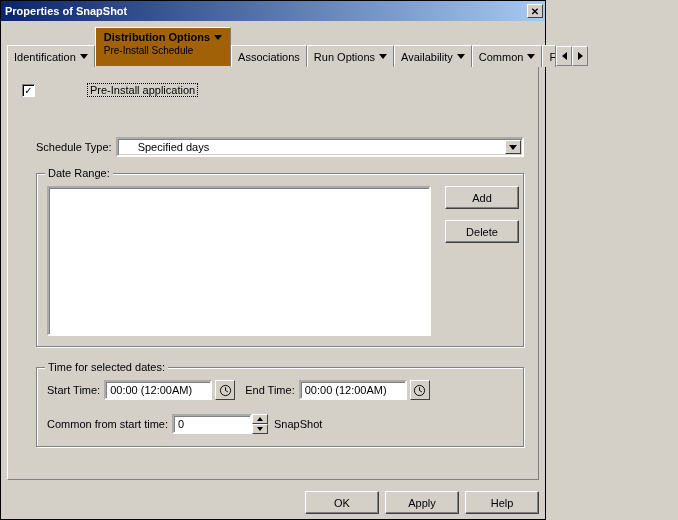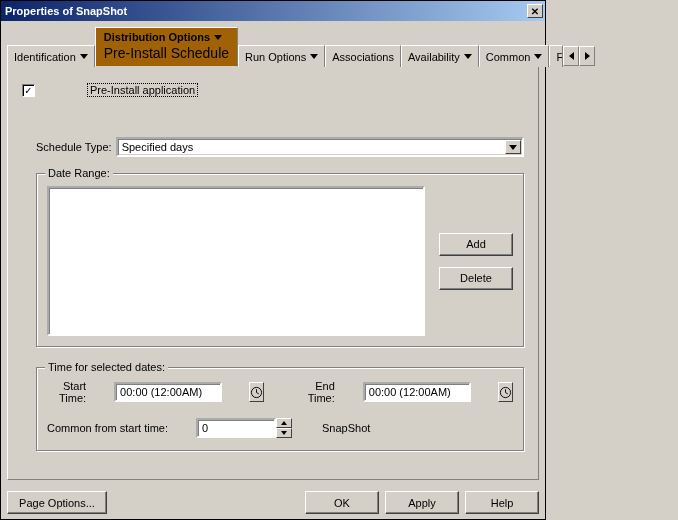--- a/index.html
+++ b/index.html
@@ -71,21 +71,21 @@
     align-items: flex-start;
     justify-content: flex-start;
     padding: 3px 8px 2px 8px;
     top: 1px;
     background: #a16207;
     z-index: 2;
     border-bottom: 1px solid #D4D0C8;
   }
   .tab .tab-top { display:flex; align-items:center; font-weight: bold;}
   .tab.inactive .tab-top { font-weight: normal;}
-  .tab .sub { font-weight: normal; font-size: 14px; margin-top: 2px;}
+  .tab .sub { font-weight: normal; font-size: 10px; margin-top: 2px;}
   .tab .tri {
     width:0;height:0;
     border-left:4px solid transparent;
     border-right:4px solid transparent;
     border-top:5px solid #000;
     margin-left:4px;
   }
   .tab.cut { overflow:hidden; max-width: 78px;}
   .tab-arrows {
     display:flex; align-items:center;
@@ -134,67 +134,67 @@
   .row { display:flex; align-items:center; }
   .label { margin-right: 4px; text-align: right;}
 
   .combo {
     flex:1;
     height:20px;
     background:#fff;
     border:2px inset #fff;
     box-shadow: inset 1px 1px 0 #808080, inset -1px -1px 0 #D4D0C8;
     display:flex;align-items:center;
-    padding-left:4px;
+    padding-left:20px;
     position:relative;
   }
   .combo .cbtn {
     position:absolute; right:1px; top:1px; bottom:1px;
     width:16px;
     background:#D4D0C8;
     border:1px solid #fff;
     border-right-color:#404040;border-bottom-color:#404040;
     display:flex;align-items:center;justify-content:center;
   }
   .combo .cbtn .tri {width:0;height:0;border-left:4px solid transparent;border-right:4px solid transparent;border-top:5px solid #000;}
 
   .groupbox {
     border:1px solid #808080;
     box-shadow: 1px 1px 0 #fff inset, 1px 1px 0 #fff;
     border-radius:0;
-    padding: 12px 10px 10px 10px;
+    padding: 12px 4px 10px 10px;
     margin-top: 16px;
     position:relative;
   }
   .groupbox .legend {
     position:absolute;
     top:-7px; left:8px;
     background:#D4D0C8;
     padding:0 3px;
   }
 
   .date-group { display:flex; }
   .listbox {
     background:#fff;
     border:2px inset #fff;
     box-shadow: inset 1px 1px 0 #808080;
     width: 490px; height: 150px;
   }
-  .side-buttons { margin-left: 14px; display:flex; flex-direction:column; gap:11px;justify-content:center;}
+  .side-buttons { margin-left: 14px; display:flex; flex-direction:column; gap:11px;}
   .btn {
     min-width:74px; height:23px;
     background:#D4D0C8;
     border:1px solid #fff;
     border-right-color:#404040;border-bottom-color:#404040;
     box-shadow: inset -1px -1px 0 #808080;
     display:flex;align-items:center;justify-content:center;
     padding: 0 8px;
   }
 
-  .time-group .row { margin-bottom: 14px; gap: 24px;}
+  .time-group .row { margin-bottom: 14px;}
   .textbox {
     background:#fff;
     border:2px inset #fff;
     box-shadow: inset 1px 1px 0 #808080;
     height:20px; padding:2px 4px;
     display:flex;align-items:center;
     min-width:108px;
   }
   .clock-btn {
     width:20px;height:20px;
@@ -247,27 +247,27 @@
       </div>
       <div class="tab active">
         <span class="tab-top">
             <span>Distribution Options</span>
             <span class="tri"></span>
           </span>
         <span class="sub">Pre-Install Schedule</span>
       </div>
       <div class="tab inactive">
         <span class="tab-top">
+            <span>Associations</span>
+          </span>
+      </div>
+      <div class="tab inactive">
+        <span class="tab-top">
             <span>Run Options</span>
             <span class="tri"></span>
-          </span>
-      </div>
-      <div class="tab inactive">
-        <span class="tab-top">
-            <span>Associations</span>
           </span>
       </div>
       <div class="tab inactive">
         <span class="tab-top">
             <span>Availability</span>
             <span class="tri"></span>
           </span>
       </div>
       <div class="tab inactive">
         <span class="tab-top">
@@ -358,23 +358,20 @@
               <div class="d"></div>
             </div>
           </div>
           <span class="label" style="margin-left:6px;">SnapShot</span>
         </div>
       </div>
     </div>
   </div>
 
   <div class="bottom-bar">
-    <div class="btn" style="min-width:100px;">
-        <span>Page Options...</span>
-      </div>
     <div class="spacer"></div>
     <div class="btn">
         <span>OK</span>
       </div>
     <div class="btn">
         <span>Apply</span>
       </div>
     <div class="btn">
         <span>Help</span>
       </div>

